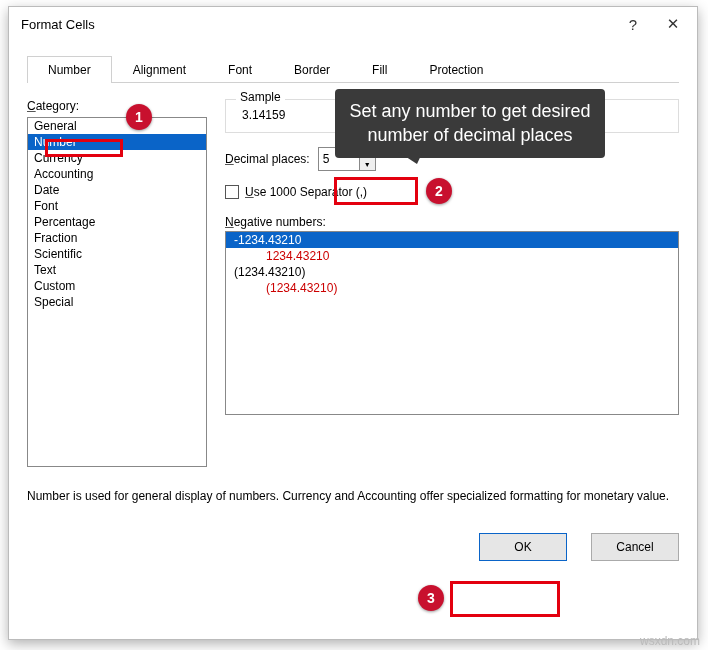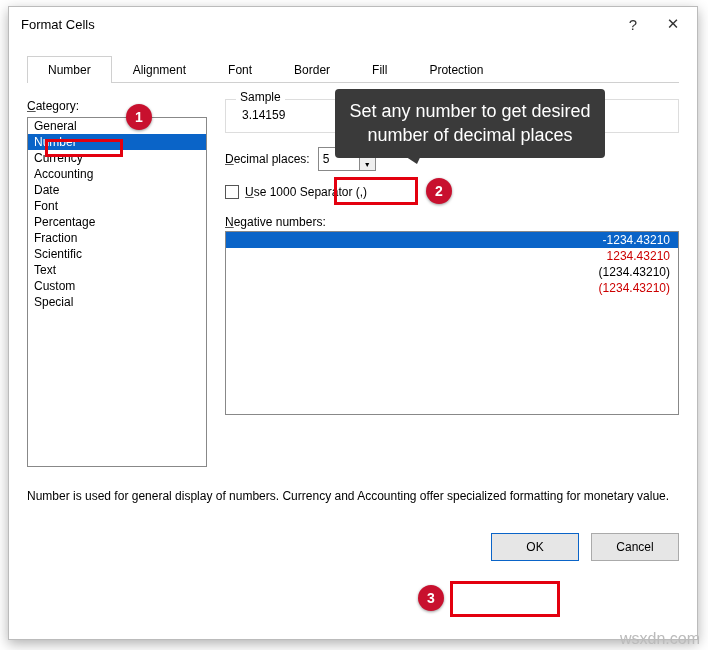--- a/index.html
+++ b/index.html
@@ -46,25 +46,25 @@
 .samplebox .val { padding: 0 6px; margin-top: -6px; }
 .row { margin-top: 14px; display: flex; align-items: center; gap: 8px; }
 .spin { display: inline-flex; border: 1px solid #888; height: 24px; }
 .spin input { border: none; width: 40px; padding: 0 4px; font: inherit; outline: none; }
 .spin .sbtns { display: flex; flex-direction: column; width: 16px; border-left: 1px solid #888; }
 .spin .sb { flex: 1; font-size: 7px; line-height: 1; display: flex; align-items: center; justify-content: center; background: #efefef; }
 .chkrow { margin-top: 14px; display: flex; align-items: center; gap: 6px; }
 .chk { width: 14px; height: 14px; border: 1px solid #555; }
 .neglbl { margin-top: 16px; display: block; }
 .negbox { border: 1px solid #888; height: 184px; overflow-y: scroll; margin-top: 2px; }
-.negbox .nitem { padding: 1px 8px; text-align: right; }
+.negbox .nitem { padding: 1px 8px; }
 .negbox .nitem.sel { background: #0a64c8; color: #fff; }
 .negbox .nitem.red { color: #cc0000; margin-left: 32px; }
 .desc { margin-top: 20px; line-height: 1.5; }
-.btnrow { display: flex; justify-content: flex-end; gap: 12px; margin-top: 28px; }
+.btnrow { display: flex; justify-content: flex-end; gap: 24px; margin-top: 28px; }
 .btn { min-width: 88px; padding: 6px 20px; border: 1px solid #aaa; background: #e6e6e6; text-align: center; cursor: pointer; }
 .btn.primary { border-color: #0a64c8; background: #e6e6e6; }
 
 .redbox { position: absolute; border: 3px solid #e3000f; pointer-events: none; }
 .mark {
   position: absolute; width: 26px; height: 26px; border-radius: 50%;
   background: #c8102e; color: #fff; font-weight: bold; font-size: 14px;
   display: flex; align-items: center; justify-content: center;
   box-shadow: 0 1px 3px rgba(0,0,0,.4); pointer-events: none;
 }
@@ -73,21 +73,21 @@
   background: #3a3a3a; color: #fff; padding: 10px 12px;
   border-radius: 4px; text-align: center; font-size: 18px; line-height: 1.35;
   pointer-events: none;
 }
 .tooltip:after {
   content: ""; position: absolute; bottom: -18px; left: 70px;
   border: 12px solid transparent; border-top-color: #3a3a3a;
   transform: skewX(28deg);
 }
 .underln { text-decoration: underline; text-decoration-color: #555; }
-.watermark { position: absolute; right: 8px; bottom: 2px; font-size: 16px; color: #bbb; }
+.watermark { position: absolute; right: 8px; bottom: 2px; font-size: 12px; color: #bbb; }
 </style>
 </head>
 <body>
 
 <div class="dialog">
   <div class="titlebar">
     <div class="title">Format Cells</div>
     <div class="tbtn">?</div>
     <div class="tbtn">✕</div>
   </div>

